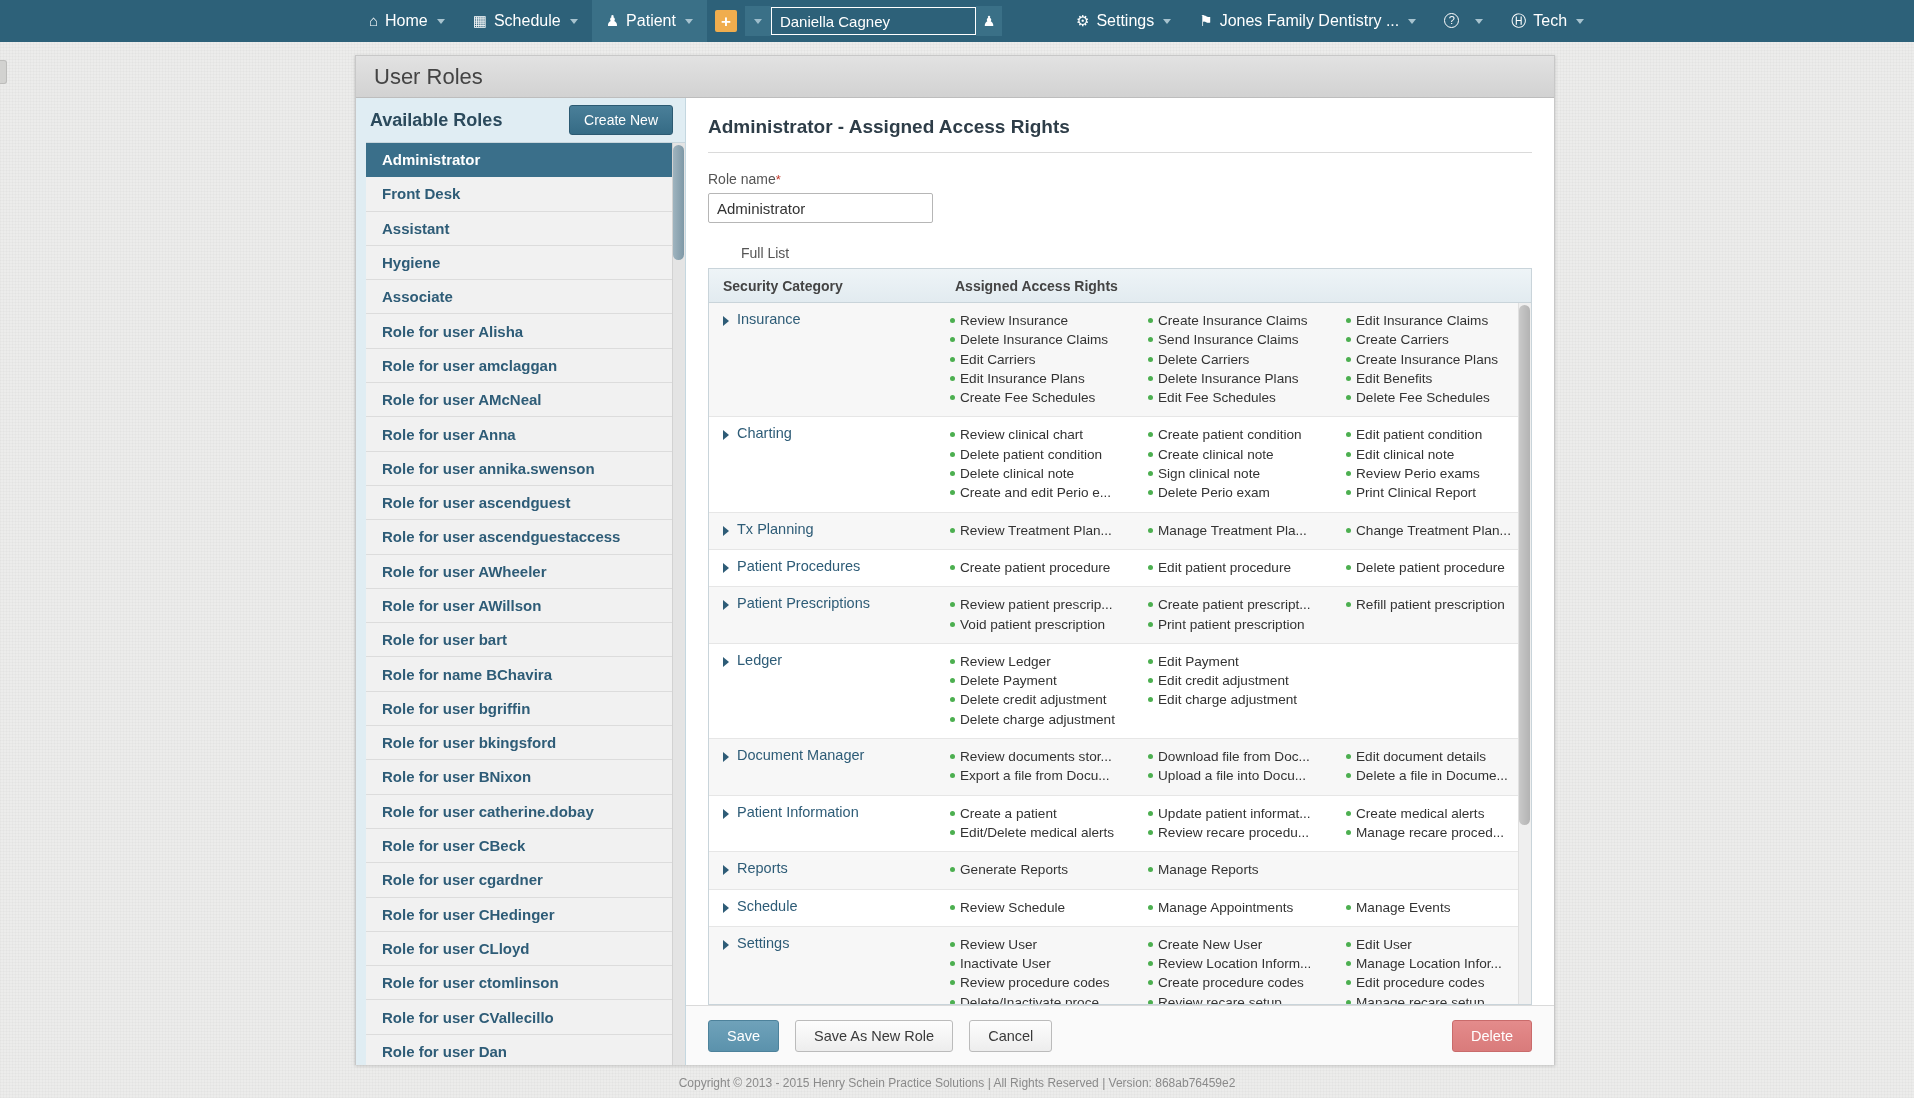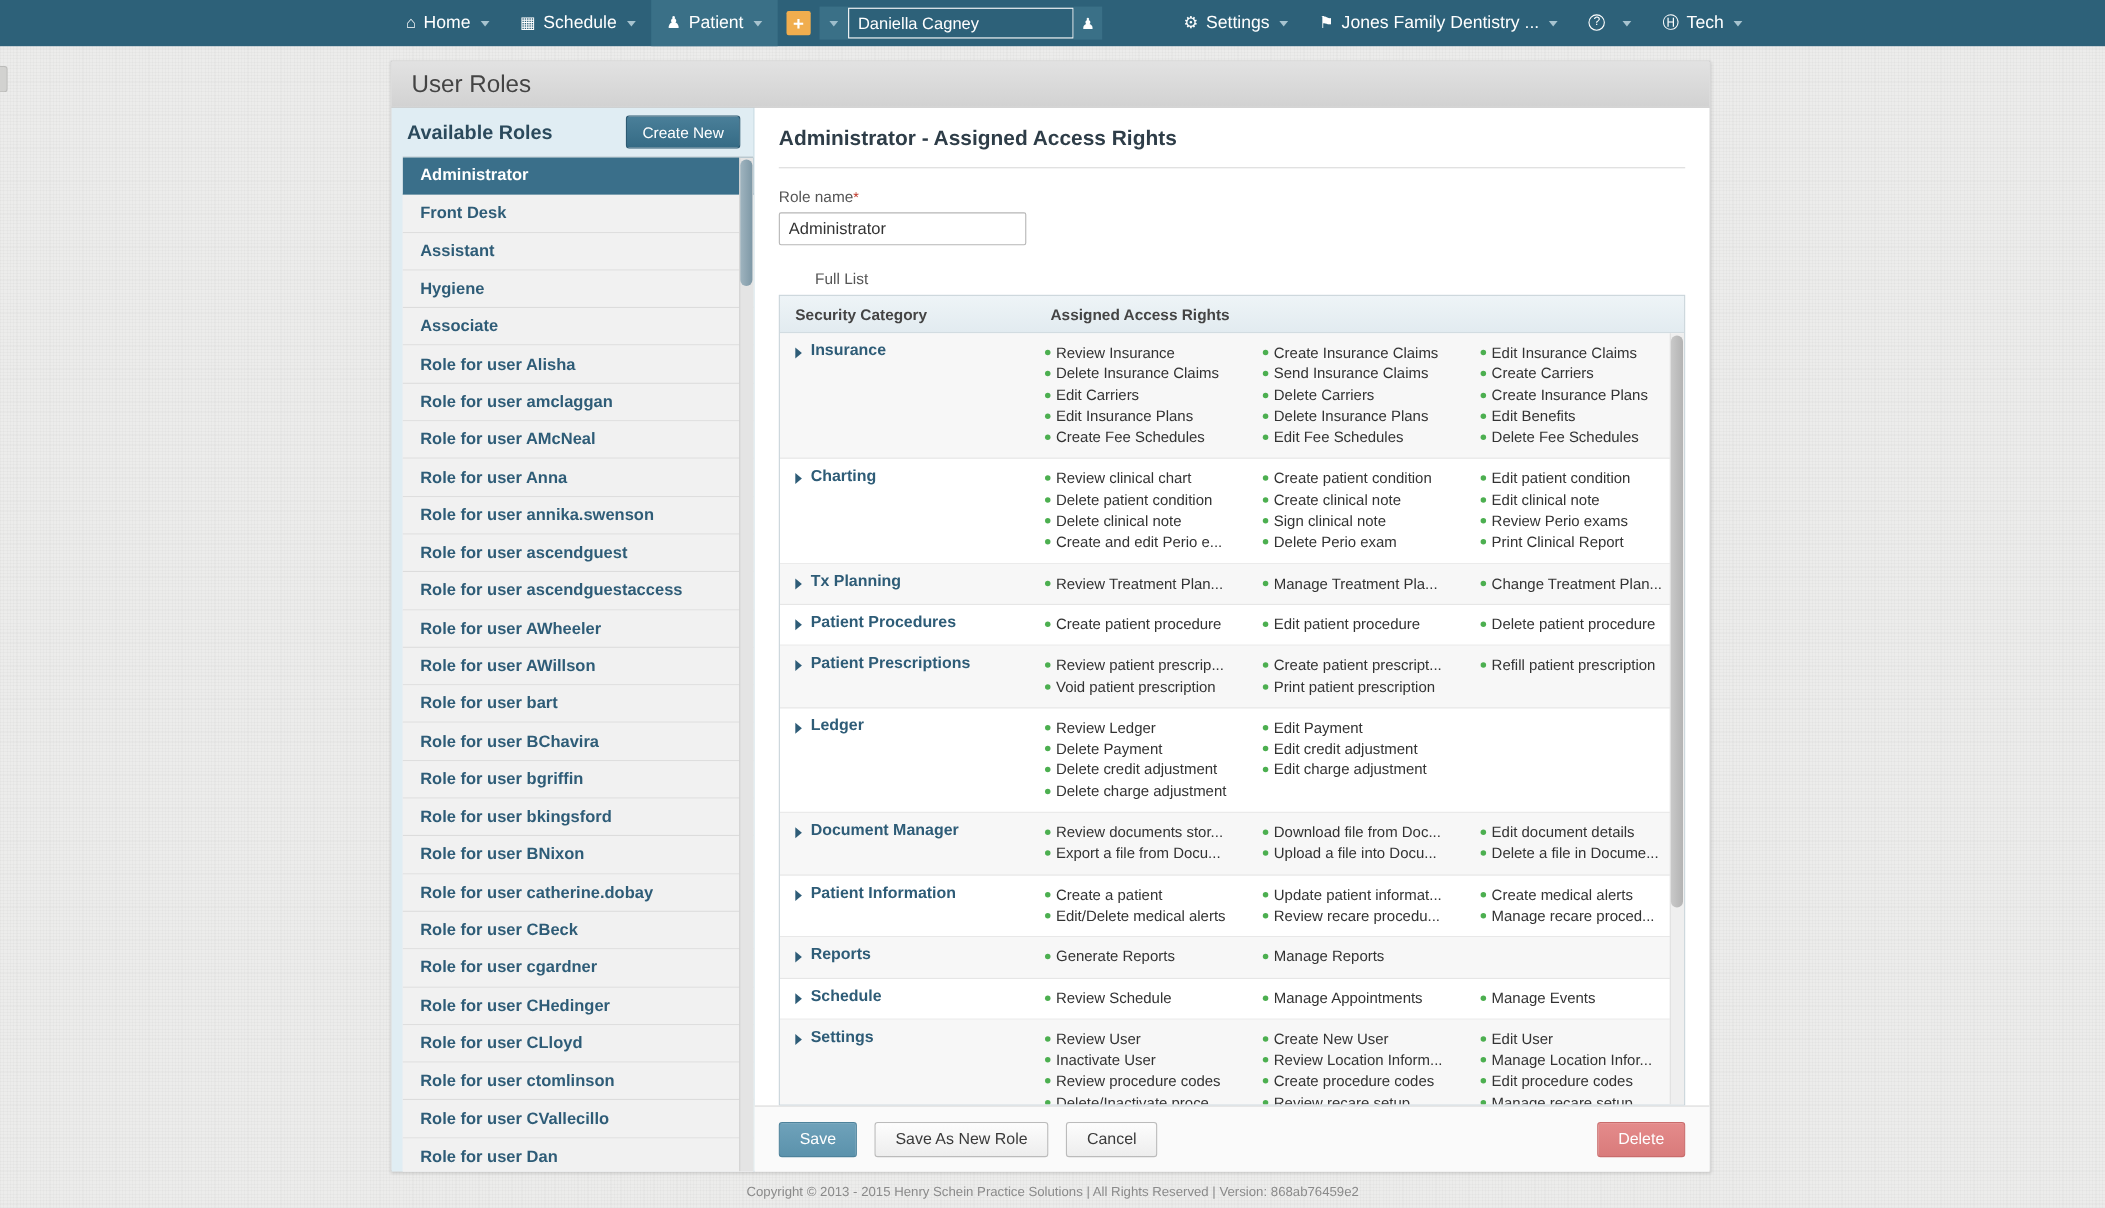--- a/index.html
+++ b/index.html
@@ -263,21 +263,21 @@
     width: 0; height: 0;
     border-top: 5px solid transparent;
     border-bottom: 5px solid transparent;
     border-left: 6px solid #2e5c77;
     margin-right: 8px;
     margin-top: 5px;
     cursor: pointer;
     flex: 0 0 auto;
   }
   .cat-name {
-    font-size: 14.5px; font-weight: bold; color: #2e5c77;
+    font-size: 14.5px; font-weight: normal; color: #2e5c77;
     cursor: pointer;
   }
   .rights-cell {
     flex: 1;
     display: flex;
     min-width: 0;
   }
   .rights-col {
     width: 198px;
     flex: 0 0 198px;
@@ -484,21 +484,21 @@
             <div class="role-item">
               <span>Role for user AWheeler</span>
             </div>
             <div class="role-item">
               <span>Role for user AWillson</span>
             </div>
             <div class="role-item">
               <span>Role for user bart</span>
             </div>
             <div class="role-item">
-              <span>Role for user BChavira</span>
+              <span>Role for name BChavira</span>
             </div>
             <div class="role-item">
               <span>Role for user bgriffin</span>
             </div>
             <div class="role-item">
               <span>Role for user bkingsford</span>
             </div>
             <div class="role-item">
               <span>Role for user BNixon</span>
             </div>

